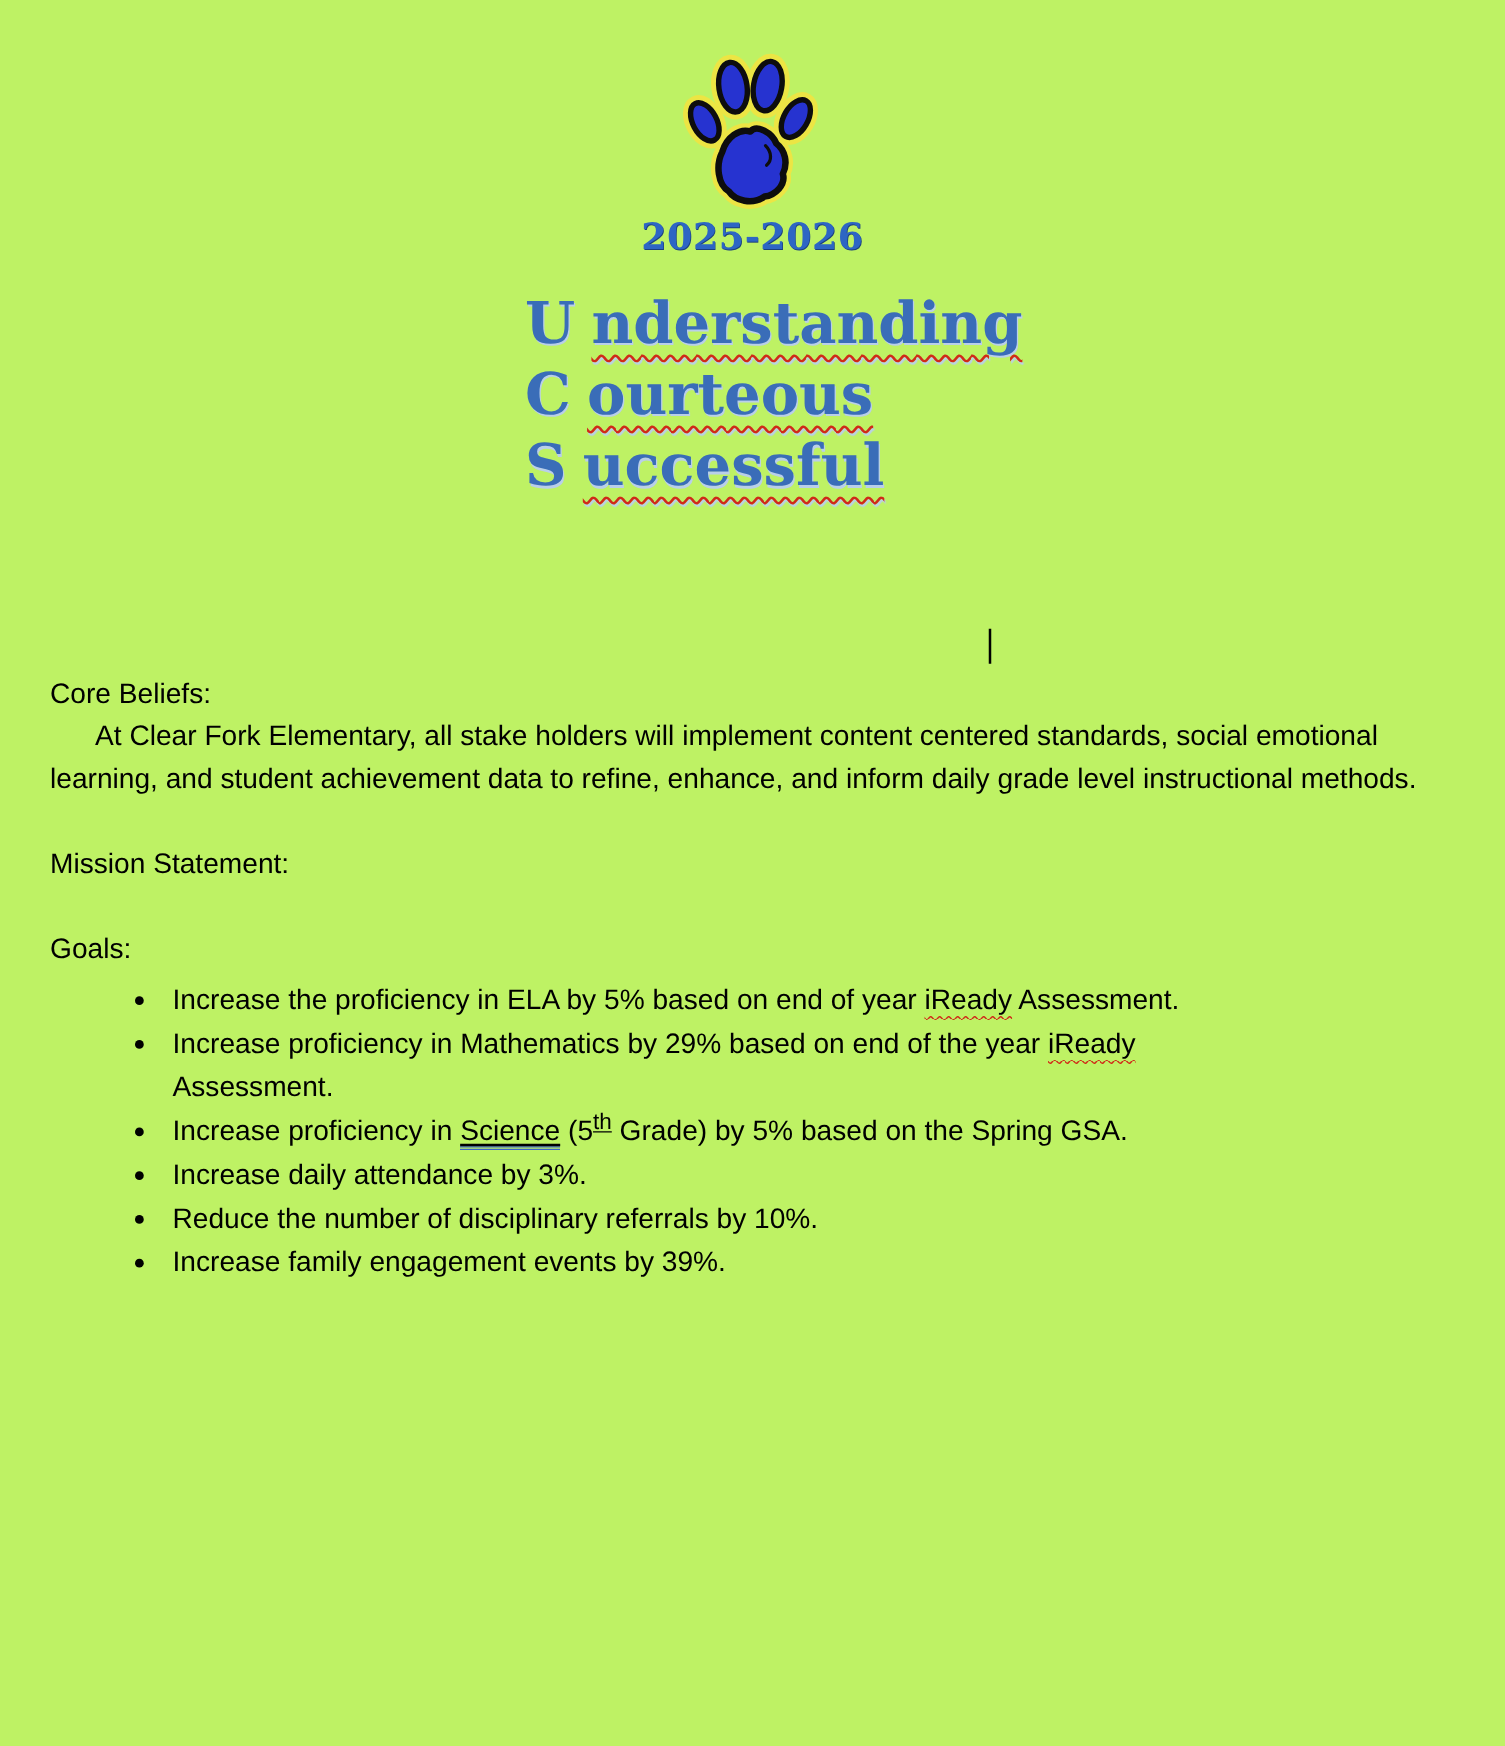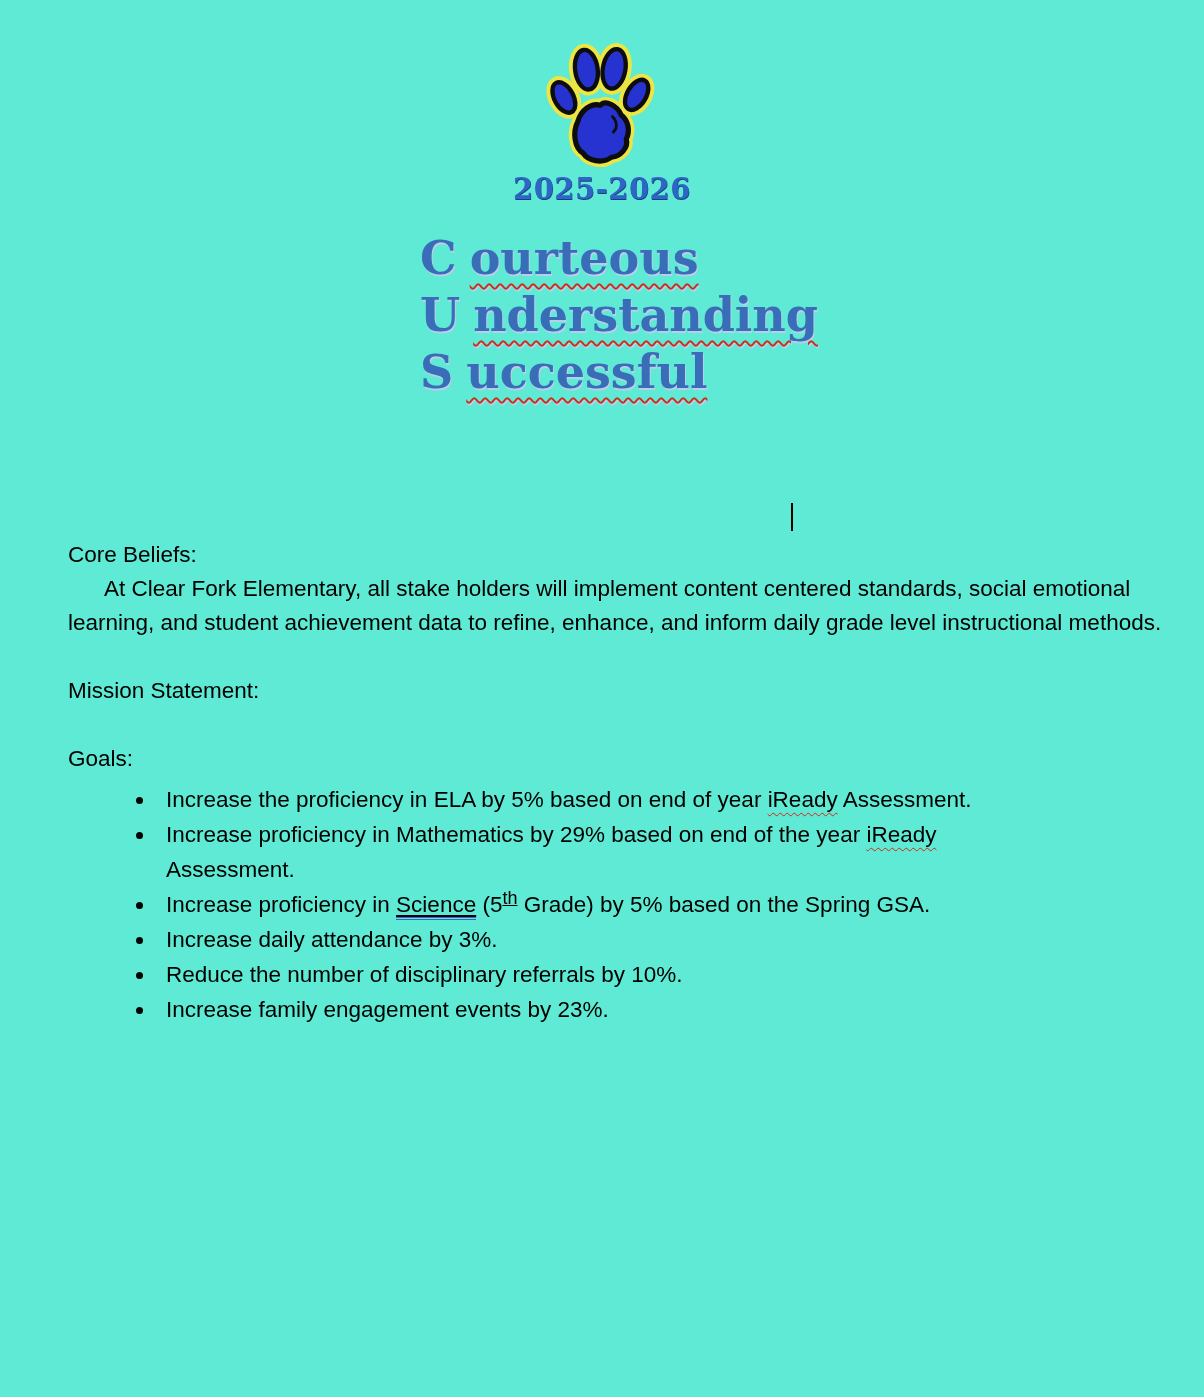--- a/index.html
+++ b/index.html
@@ -1,21 +1,21 @@
 <!DOCTYPE html>
 <html><head>
 <meta charset="utf-8">
 <style>
   * { margin: 0; padding: 0; box-sizing: border-box; }
   html, body { background: #ffffff; }
   .page {
     position: relative;
     width: 1204px;
     height: 1397px;
-    background: #5eead4;
+    background: #bef264;
     font-family: "Liberation Sans", sans-serif;
     color: #000000;
     overflow: hidden;
   }
 
   
   .logo-block {
     position: absolute;
     top: 42px;
     left: 0;
@@ -61,21 +61,21 @@
     left: 791px;
     top: 503px;
     width: 2px;
     height: 28px;
     background: #000000;
   }
 
   
   .content {
     position: absolute;
-    left: 68px;
+    left: 40px;
     top: 538px;
     width: 1094px;
     font-size: 22.5px;
     line-height: 34px;
     color: #000000;
   }
   .para-indent { text-indent: 36px; }
   .section-gap { height: 34px; }
   .goals-list {
     margin-top: 6px;
@@ -129,24 +129,24 @@
 
       <path d="M 38 92 C 42 78 54 70 64 73 C 70 66 84 74 88 84 C 96 90 99 102 94 112 C 97 122 87 132 77 133 C 66 141 50 137 44 128 C 34 122 32 104 38 92 Z" fill="#2633d0" stroke="#0d0d0d" stroke-width="6" stroke-linejoin="round"></path>
 
       <path d="M 78 86 C 84 92 84 100 79 104" fill="none" stroke="#0d0d0d" stroke-width="3" stroke-linecap="round"></path>
     </svg>
     <div class="year-text">2025-2026</div>
   </div>
 
   <div class="cubs">
     <div>
-      <span class="cubs-letter">C</span><span class="cubs-rest squiggle-big">ourteous</span>
+      <span class="cubs-letter">U</span><span class="cubs-rest squiggle-big">nderstanding</span>
     </div>
     <div>
-      <span class="cubs-letter">U</span><span class="cubs-rest squiggle-big">nderstanding</span>
+      <span class="cubs-letter">C</span><span class="cubs-rest squiggle-big">ourteous</span>
     </div>
     <div>
       <span class="cubs-letter">S</span><span class="cubs-rest squiggle-big">uccessful</span>
     </div>
   </div>
 
   <div class="text-cursor"></div>
 
   <div class="content">
 
@@ -159,17 +159,17 @@
 
     <div class="section-gap"></div>
 
     <div>Goals:</div>
     <ul class="goals-list">
         <li><span>Increase the proficiency in ELA by 5% based on end of year </span><span class="squiggle-body">iReady</span><span> Assessment.</span></li>
         <li><span>Increase proficiency in Mathematics by 29% based on end of the year </span><span class="squiggle-body">iReady</span><br><span>Assessment.</span></li>
         <li><span>Increase proficiency in </span><span class="sci-underline">Science</span><span> (5</span><sup>th</sup><span> Grade) by 5% based on the Spring GSA.</span></li>
         <li><span>Increase daily attendance by 3%.</span></li>
         <li><span>Reduce the number of disciplinary referrals by 10%.</span></li>
-        <li><span>Increase family engagement events by 23%.</span></li>
+        <li><span>Increase family engagement events by 39%.</span></li>
       </ul>
 
   </div>
 </div>
 
 </body></html>

